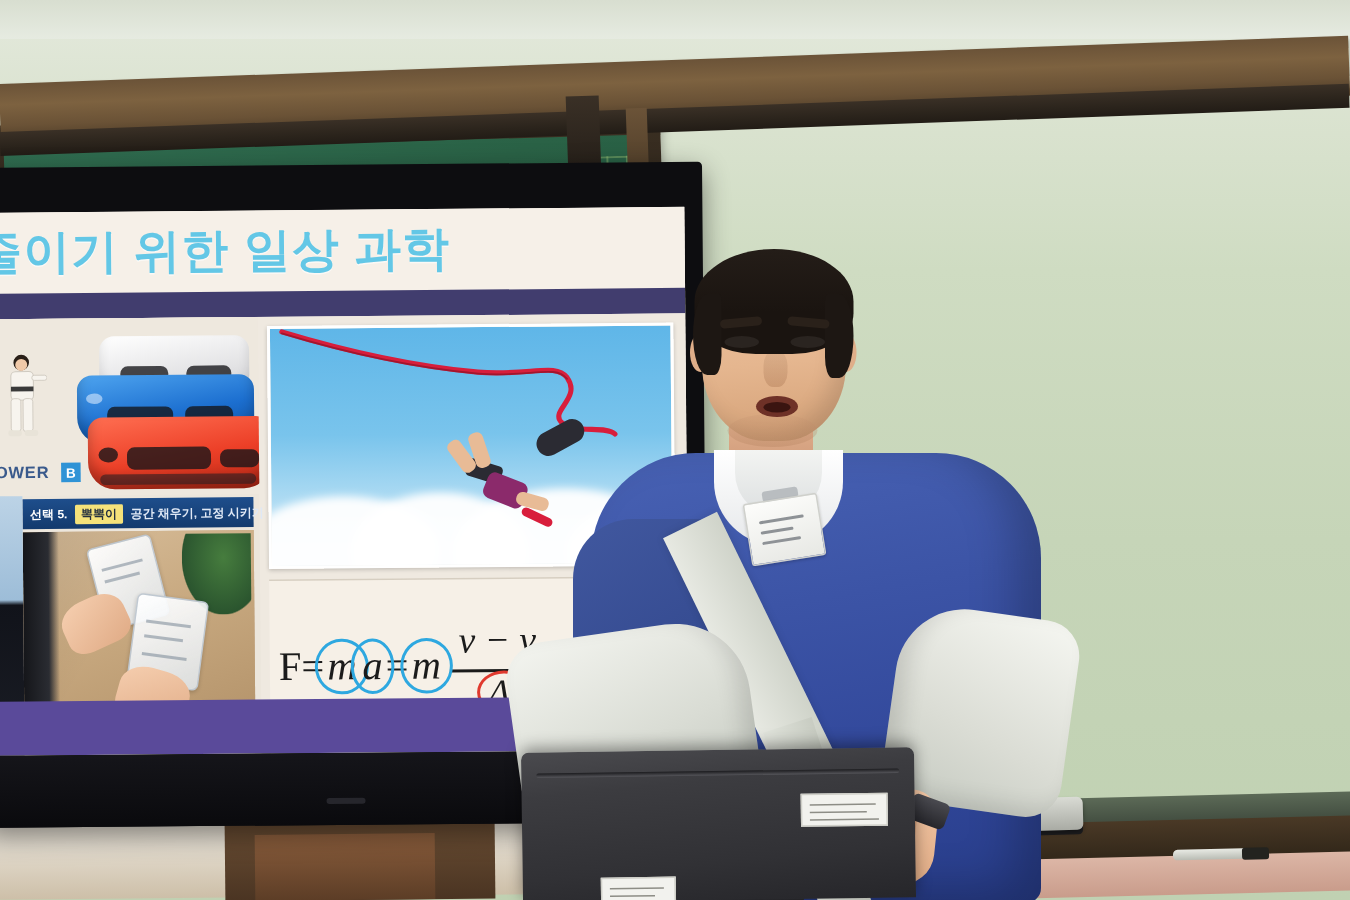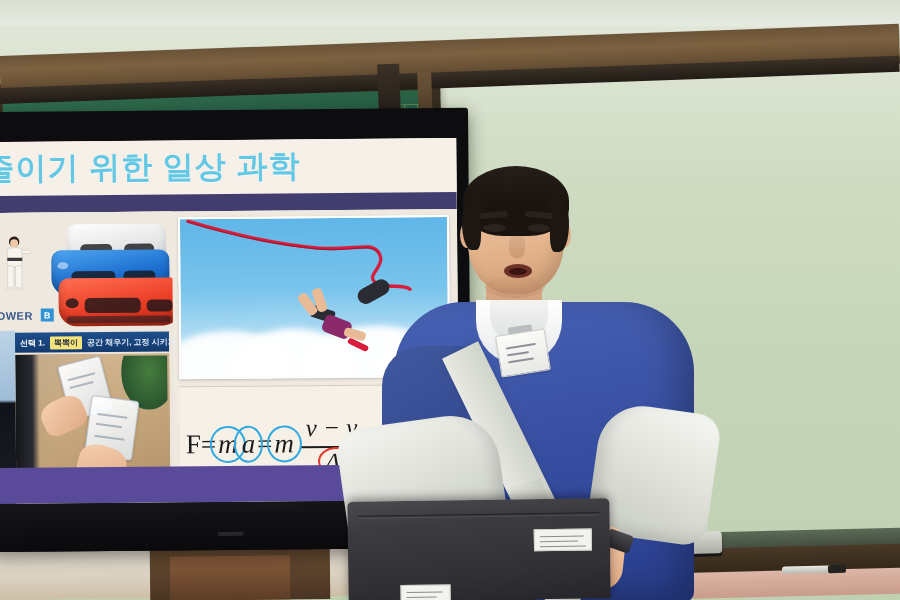--- a/index.html
+++ b/index.html
@@ -504,21 +504,21 @@
                 <div class="grille" style="left:88px;top:22px;width:26px;height:12px;"></div>
                 <div class="grille" style="left:7px;top:20px;width:13px;height:10px;border-radius:50%;"></div>
                 <div class="grille" style="left:8px;top:38px;width:104px;height:7px;border-radius:4px;background:rgba(30,30,34,.55);"></div>
               </div>
 
               <div class="power-text">POWER</div>
               <div class="power-badge">B</div>
             </div>
 
             <div class="banner-select">
-              <span>선택 1.</span>
+              <span>선택 5.</span>
               <span class="banner-kw">뽁뽁이</span>
               <span class="banner-tail">공간 채우기, 고정 시키기</span>
             </div>
 
             <div class="panel-photo">
               <div class="box-cardboard"></div>
               <div class="plant"></div>
               <div class="cushion" style="left:48px;top:6px;width:42px;height:54px;transform:rotate(-14deg);">
                 <div class="cushion-line" style="left:6px;top:14px;width:28px;"></div>
                 <div class="cushion-line" style="left:6px;top:22px;width:24px;"></div>

